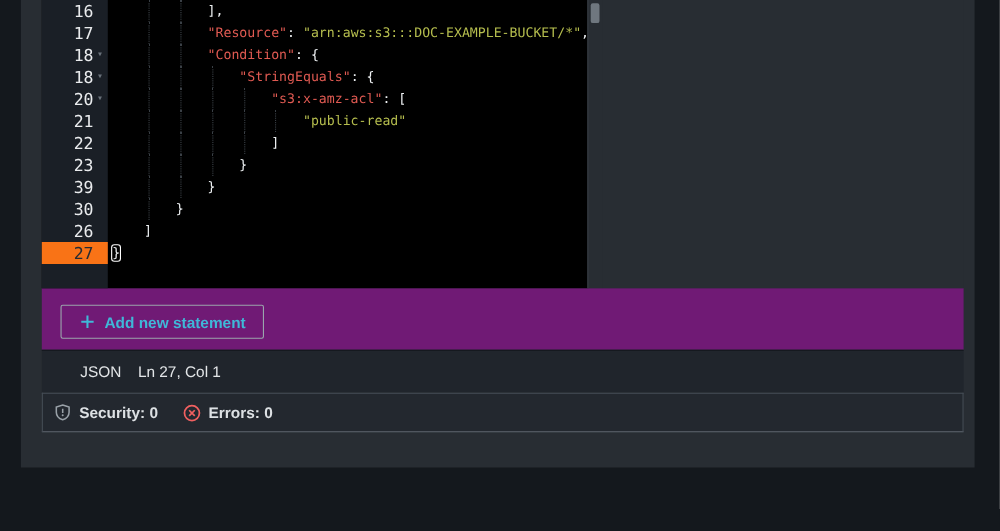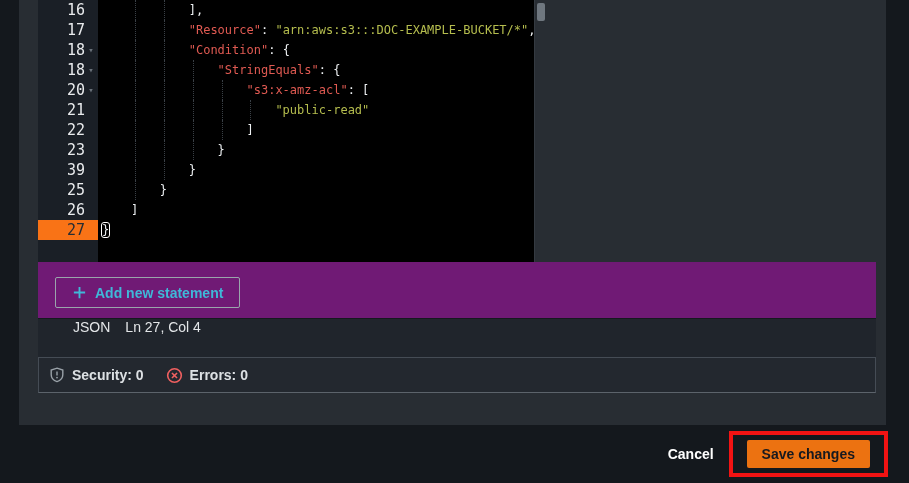--- a/index.html
+++ b/index.html
@@ -29,21 +29,21 @@
   .divider{width:13px;background:#282d33;position:relative;border-left:1px solid #343a41;flex-shrink:0;}
   .grip{position:absolute;top:3px;left:2px;width:8px;height:18px;background:#6f777f;border-radius:2px;}
   .right-pane{flex:1;background:#282d33;}
   
   .add-row{height:56px;background:#701a75;}
   .add-btn{margin:15px 0 0 17px;height:31px;padding:0 16px;display:inline-flex;align-items:center;gap:8px;
            background:transparent;border:1px solid #9aa5ac;border-radius:2px;
            color:var(--accent,#3fb8d8);font-weight:bold;font-size:14px;font-family:inherit;cursor:pointer;}
   .add-btn svg{display:block;}
   
-  .json-bar{height:39px;background:#20252c;display:flex;gap:15px;
+  .json-bar{height:39px;background:#20252c;display:flex;align-items:center;gap:15px;
             padding-left:35px;color:#e3e6e8;font-size:14px;border-top:1px solid #15191f;box-sizing:border-box;}
   .checks-bar{height:36px;background:#23282f;border:1px solid #454c55;border-bottom-color:#5c636b;
               display:flex;align-items:center;gap:22px;padding-left:10px;box-sizing:border-box;
               color:#dde1e4;font-size:14px;font-weight:600;}
   .check{display:flex;gap:7px;}
   .check svg{display:block;}
   .preview-btn{margin-left:auto;margin-right:9px;background:transparent;border:1px solid #5f6a70;
                border-radius:2px;color:#94a2a2;font-weight:bold;font-size:13px;padding:7px 15px;
                font-family:inherit;cursor:pointer;}
   
@@ -95,21 +95,21 @@
               </div>
               <div class="gline">
                 <span>23</span>
                 <span class="fold"></span>
               </div>
               <div class="gline">
                 <span>39</span>
                 <span class="fold"></span>
               </div>
               <div class="gline">
-                <span>25</span>
+                <span>30</span>
                 <span class="fold"></span>
               </div>
               <div class="gline">
                 <span>26</span>
                 <span class="fold"></span>
               </div>
               <div class="gline active">
                 <span>27</span>
                 <span class="fold"></span>
               </div>
@@ -141,21 +141,21 @@
             <svg width="15" height="15" viewBox="0 0 16 16">
                 <path d="M8 2v12M2 8h12" stroke="#3fb8d8" stroke-width="2" fill="none"></path>
               </svg>
           </span>
           <span>Add new statement</span>
         </button>
       </div>
 
       <div class="json-bar">
         <span>JSON</span>
-        <span>Ln 27, Col 4</span>
+        <span>Ln 27, Col 1</span>
       </div>
 
       <div class="checks-bar">
         <div class="check">
           <span>
             <svg width="16" height="16" viewBox="0 0 16 16" fill="none">
               <path d="M8 1.2l5.8 1.9v4.6c0 3.8-2.9 5.9-5.8 6.9-2.9-1-5.8-3.1-5.8-6.9V3.1z" stroke="#99a1a8" stroke-width="1.4"></path>
               <path d="M8 4.6v3.8" stroke="#99a1a8" stroke-width="1.4"></path>
               <circle cx="8" cy="10.6" r="0.9" fill="#99a1a8"></circle>
             </svg>
@@ -169,19 +169,13 @@
               <path d="M5.6 5.6l4.8 4.8M10.4 5.6l-4.8 4.8" stroke="#f06060" stroke-width="1.5"></path>
             </svg>
           </span>
           <span>Errors: 0</span>
         </div>
       </div>
 
     </div>
   </div>
 
-  <div class="footer">
-    <button class="cancel-btn">Cancel</button>
-    <div class="red-box">
-      <button class="save-btn">Save changes</button>
-    </div>
-  </div>
 </div>
 
 </body></html>

